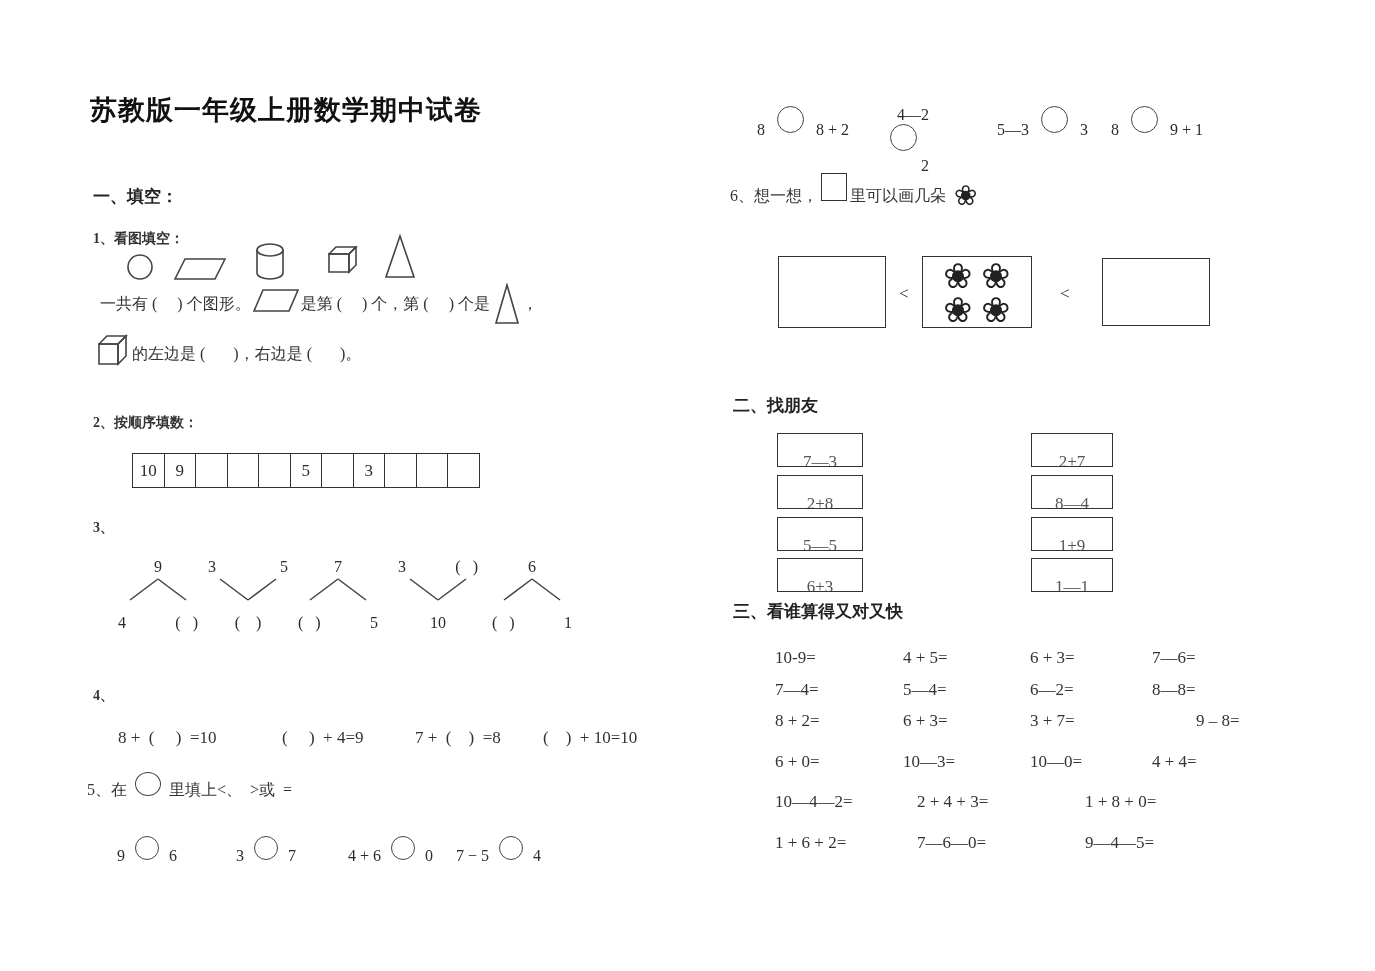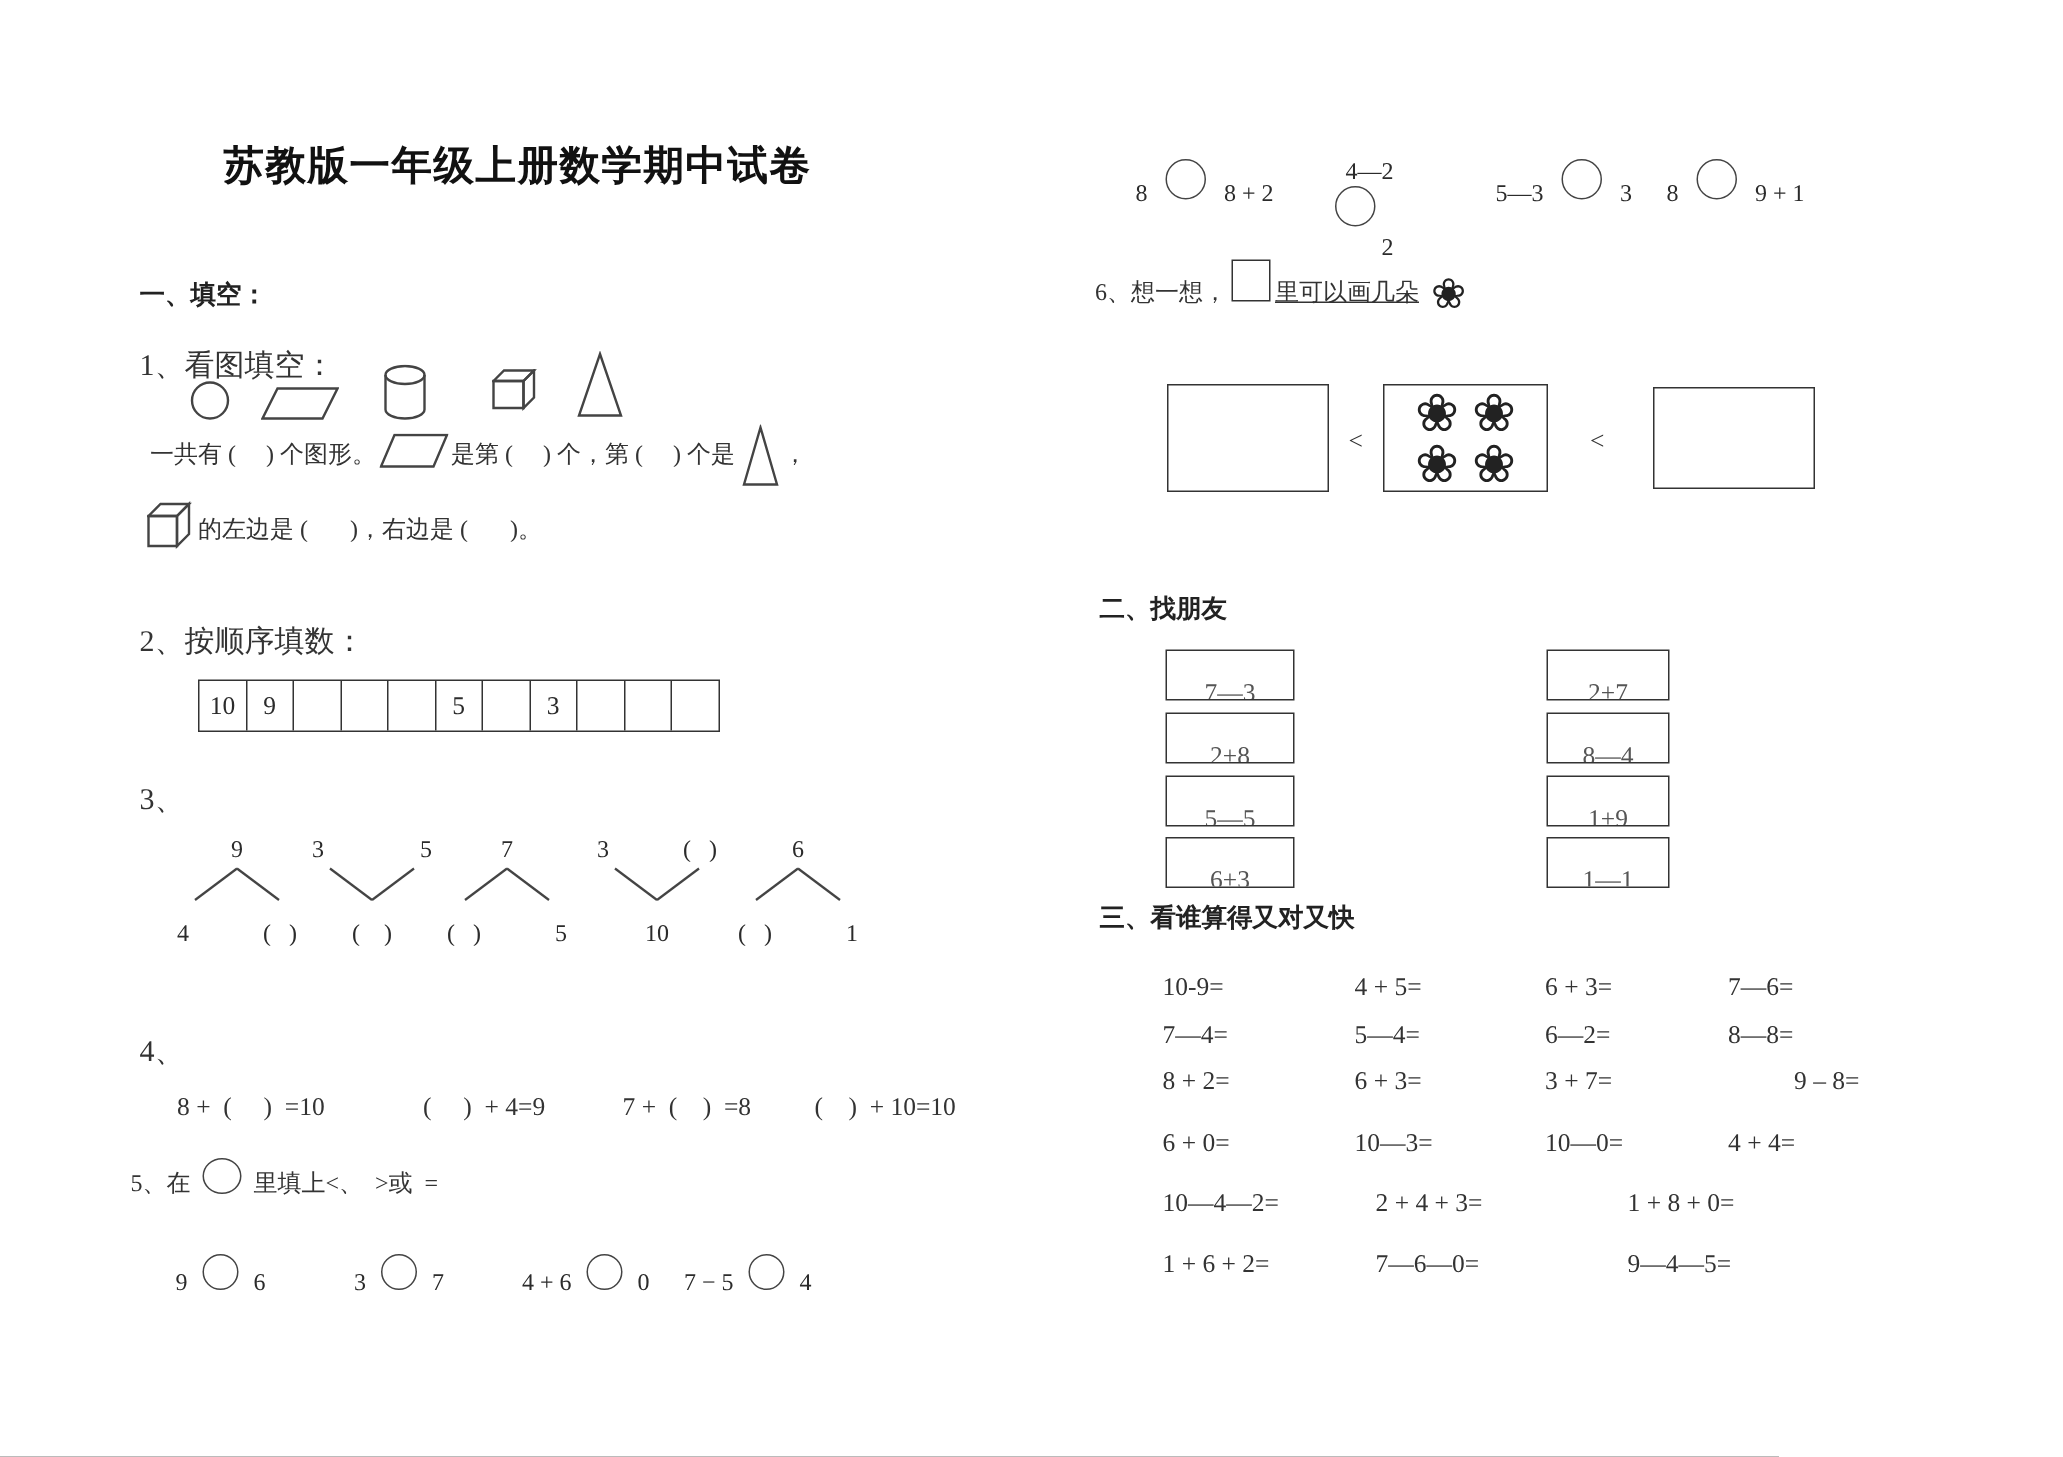--- a/index.html
+++ b/index.html
@@ -2,25 +2,25 @@
 <html><head>
 <meta charset="utf-8">
 <style>
   html,body{margin:0;padding:0;background:#888;}
   #page{position:relative;width:1375px;height:971px;background:#ffffff;color:#2b2b2b;overflow:hidden;}
   .abs{position:absolute;}
   .serif{font-family:"Liberation Serif","DejaVu Serif",serif;}
   .hei{font-family:"Liberation Sans","DejaVu Sans",sans-serif;font-weight:bold;}
   .song{font-family:"Liberation Serif","DejaVu Serif",serif;}
   .pre{white-space:pre;}
-  .title{font-size:27px;letter-spacing:1px;text-align:center;color:#111;}
+  .title{font-size:27px;letter-spacing:1px;text-align:left;color:#111;}
   .hdrline{display:flex;align-items:flex-end;font-size:17px;color:#111;}
   .blank{display:inline-block;border-bottom:2px solid #111;height:18px;}
   .sect{font-size:17px;color:#222;}
-  .qlabel{font-size:20px;color:#333;}
+  .qlabel{font-size:14px;color:#333;font-weight:bold;}
   .qtext{font-size:16px;color:#333;}
   svg{display:block;}
   .shape-stroke{fill:none;stroke:#444;stroke-width:1.6;}
   .numgrid{display:flex;border:1px solid #333;}
   .numgrid .cell{width:30.5px;height:33px;border-right:1px solid #333;display:flex;align-items:center;justify-content:center;font-size:17px;}
   .numgrid .cell:last-child{border-right:none;}
   .bond{width:84px;position:absolute;}
   .bond .row{display:flex;font-size:16px;line-height:18px;}
   .bond .row.center{justify-content:center;}
   .bond .row.split{justify-content:space-between;padding:0 2px;}
@@ -229,21 +229,21 @@
   </div>
   <div class="abs cmp big serif" style="left:1111px;top:106px;">
     <span class="pre">8</span>
     <span class="circ"></span>
     <span class="pre">9 + 1</span>
   </div>
 
   <div class="abs" style="left:730px;top:173px;display:flex;align-items:flex-end;">
     <span class="qtext song" style="line-height:26px;">6、想一想，</span>
     <span class="sqbox" style="margin-bottom:8px;"></span>
-    <span class="qtext song" style="line-height:26px;text-decoration:underline;">里可以画几朵</span>
+    <span class="qtext song" style="line-height:26px;">里可以画几朵</span>
     <span class="flower" style="font-size:28px;line-height:26px;margin-left:8px;">❀</span>
   </div>
 
   <div class="bigbox" style="left:778px;top:256px;width:106px;height:70px;"></div>
   <span class="lt" style="left:899px;top:284px;">&lt;</span>
   <div class="bigbox" style="left:922px;top:256px;width:108px;height:70px;">
     <div class="flowergrid flower">
       <span>❀</span>
       <span>❀</span>
       <span>❀</span>

